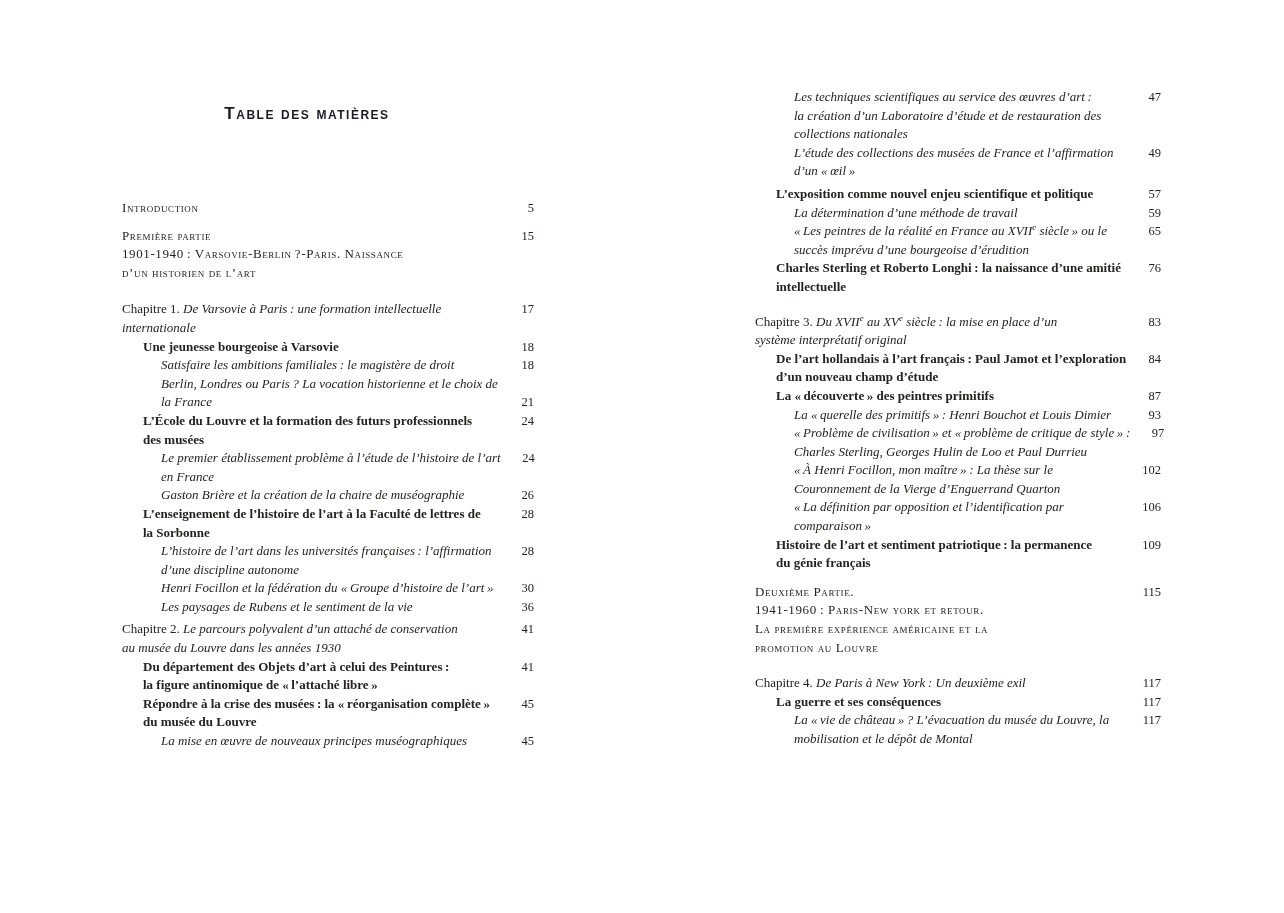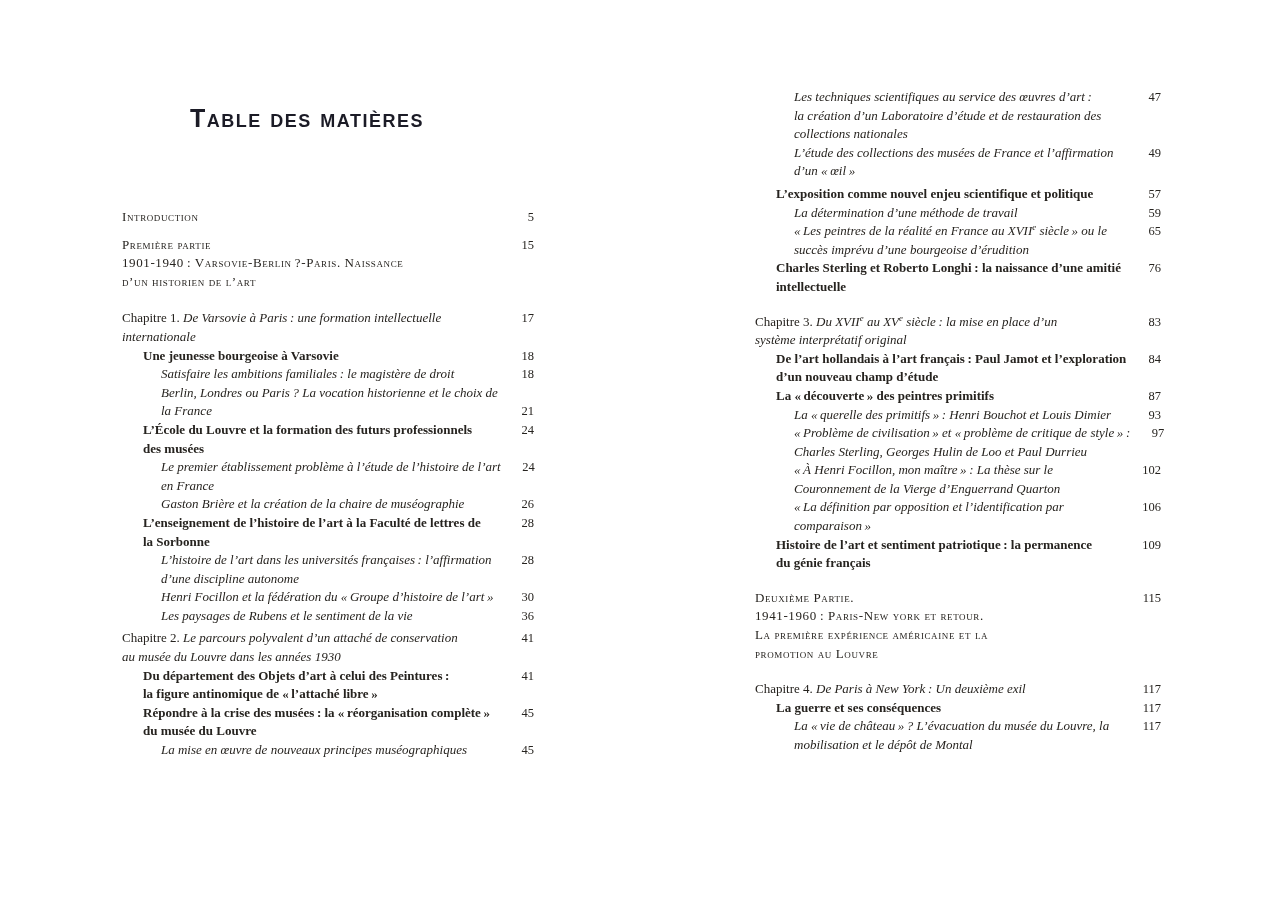--- a/index.html
+++ b/index.html
@@ -22,21 +22,21 @@
     position: absolute;
     top: 0;
   }
   .page-left  { left: 122px; top: 98px;  width: 412px; }
   .page-right { left: 755px; top: 88px;  width: 406px; }
 
   .toc-title {
     font-family: "Liberation Sans", sans-serif;
     font-variant: small-caps;
     font-weight: 600;
-    font-size: 25px;
+    font-size: 17px;
     letter-spacing: 1.5px;
     color: #1b1b26;
     text-align: center;
     margin: 6px 0 75px 0;
     padding-right: 42px;
   }
 
   .toc { width: 100%; }
 
   .row {
@@ -290,21 +290,21 @@
           <span class="num"></span>
         </div>
         <div class="row">
           <span class="txt ind-1"><span class="b">Histoire de l’art et sentiment patriotique : la permanence</span></span>
           <span class="num">109</span>
         </div>
         <div class="row">
           <span class="txt ind-1"><span class="b">du génie français</span></span>
           <span class="num"></span>
         </div>
-        <div class="row" style="margin-top: 16px; gap: 44px;">
+        <div class="row" style="margin-top: 10px; gap: 44px;">
           <span class="txt ind-0"><span class="sc">Deuxième Partie.</span></span>
           <span class="num">115</span>
         </div>
         <div class="row">
           <span class="txt ind-0"><span class="sc">1941-1960 : Paris-New york et retour.</span></span>
           <span class="num"></span>
         </div>
         <div class="row">
           <span class="txt ind-0"><span class="sc">La première expérience américaine et la</span></span>
           <span class="num"></span>

